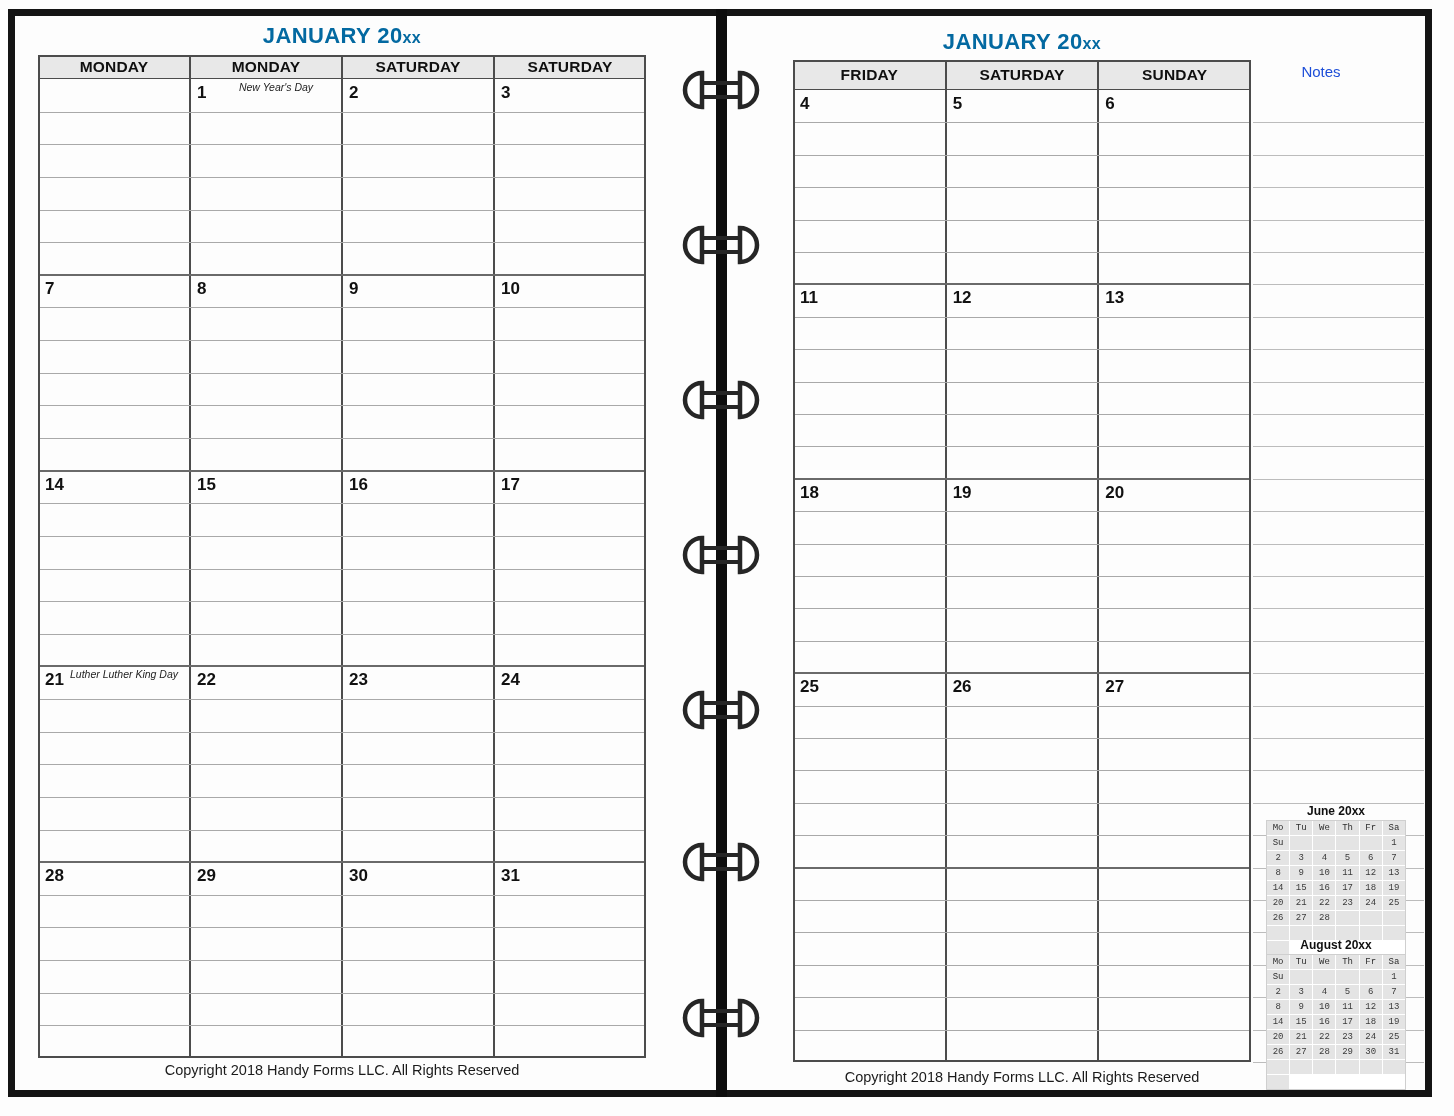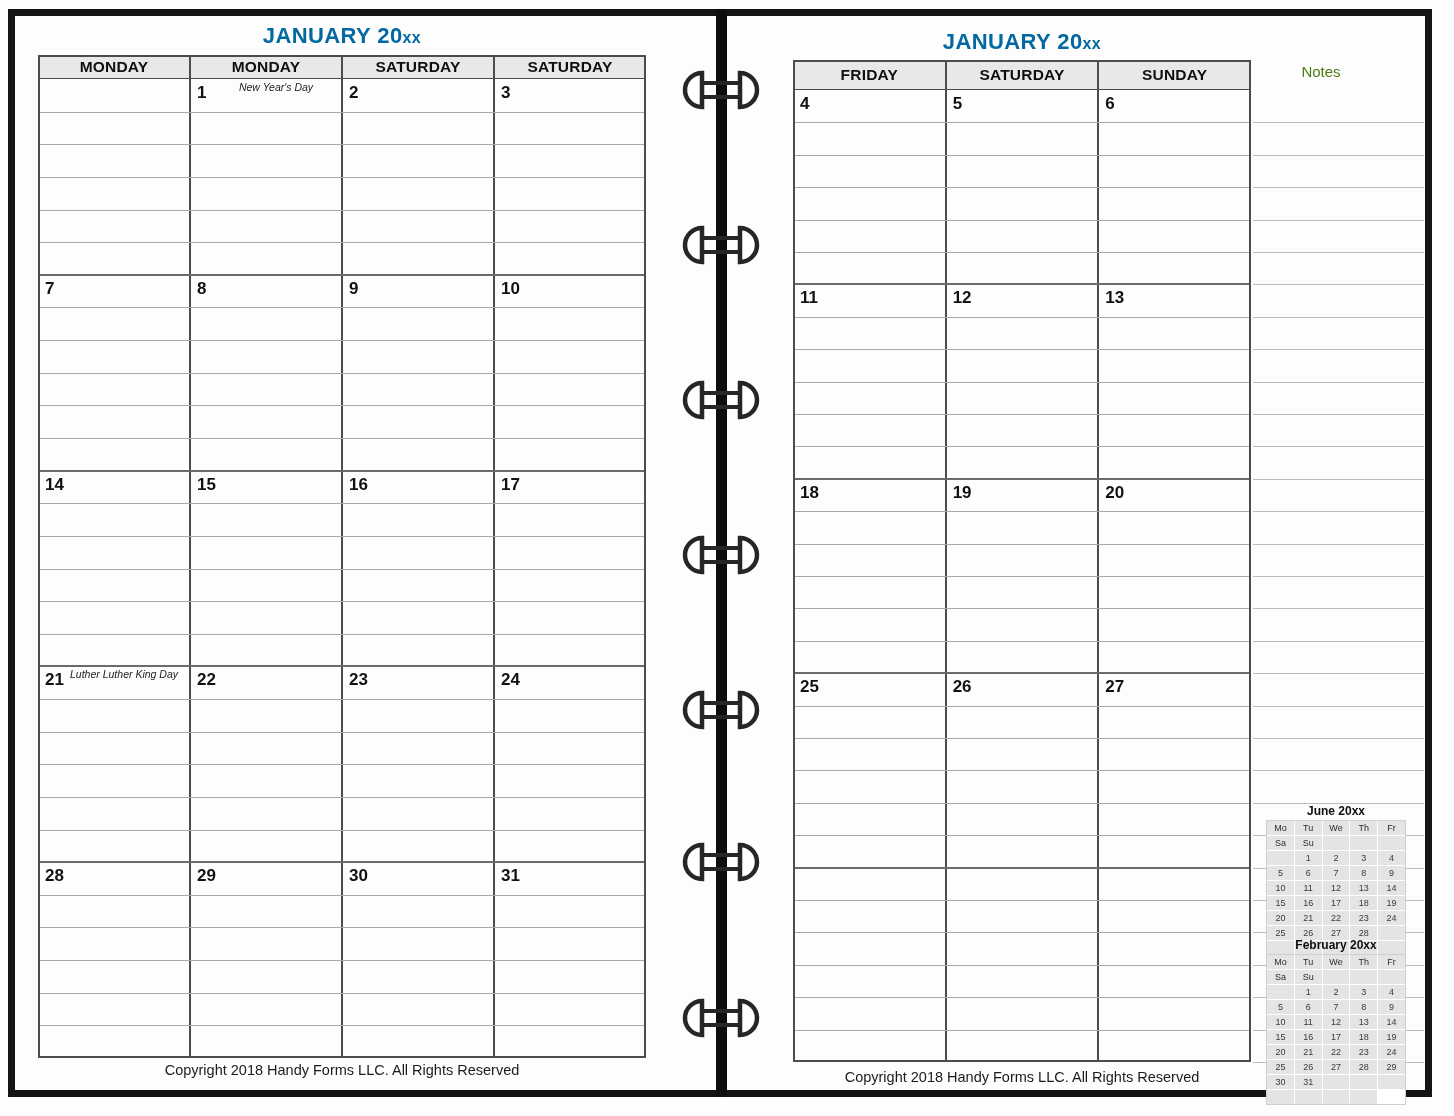--- a/index.html
+++ b/index.html
@@ -19,31 +19,31 @@
     justify-content:center; box-sizing:border-box;
   }
   .date-label{
     position:absolute; font-weight:bold; font-size:17px; color:#111; line-height:1;
   }
   .holiday-label{
     position:absolute; font-style:italic; font-size:10.5px; color:#222;
     text-align:center; white-space:nowrap; line-height:1.2;
   }
   .notes-label{
-    position:absolute; font-size:15px; color:#4d7c0f; text-align:center;
+    position:absolute; font-size:15px; color:#1d4ed8; text-align:center;
   }
   .copyright{
     position:absolute; font-size:14.5px; color:#1b1b1b; text-align:center; line-height:1;
   }
   .mc-title{
     position:absolute; font-weight:bold; font-size:12px; color:#0f0f0f; text-align:center;
   }
   .mc-grid{
-    position:absolute; display:grid; grid-template-columns:repeat(5,1fr);
-    gap:1px; background:#ffffff; border:1px solid #cfcfcf; box-sizing:border-box;
+    position:absolute; display:grid; grid-template-columns:repeat(6,1fr);
+    gap:1px; background:#ffffff; border:1px solid #cfcfcf; box-sizing:border-box;font-family:Liberation Mono, monospace;
   }
   .mc-cell{
     background:#e4e4e4; height:14px; line-height:14px; font-size:9px;
     color:#3a3a3a; text-align:center; overflow:hidden;
   }
   .mc-cell.mc-h{color:#2c2c2c;}
 </style>
 </head>
 <body>
 
@@ -354,21 +354,21 @@
       <div class="mc-cell"></div>
       <div class="mc-cell"></div>
       <div class="mc-cell"></div>
       <div class="mc-cell"></div>
       <div class="mc-cell"></div>
       <div class="mc-cell"></div>
       <div class="mc-cell"></div>
       <div class="mc-cell"></div>
       <div class="mc-cell"></div>
     </div>
-    <div class="mc-title" style="position: absolute; left: 1266px; top: 938px; width: 140px;">February 20xx</div>
+    <div class="mc-title" style="position: absolute; left: 1266px; top: 938px; width: 140px;">August 20xx</div>
     <div class="mc-grid" style="position: absolute; left: 1266px; top: 954px; width: 140px;">
       <div class="mc-cell mc-h">Mo</div>
       <div class="mc-cell mc-h">Tu</div>
       <div class="mc-cell mc-h">We</div>
       <div class="mc-cell mc-h">Th</div>
       <div class="mc-cell mc-h">Fr</div>
       <div class="mc-cell mc-h">Sa</div>
       <div class="mc-cell mc-h">Su</div>
       <div class="mc-cell"></div>
       <div class="mc-cell"></div>

